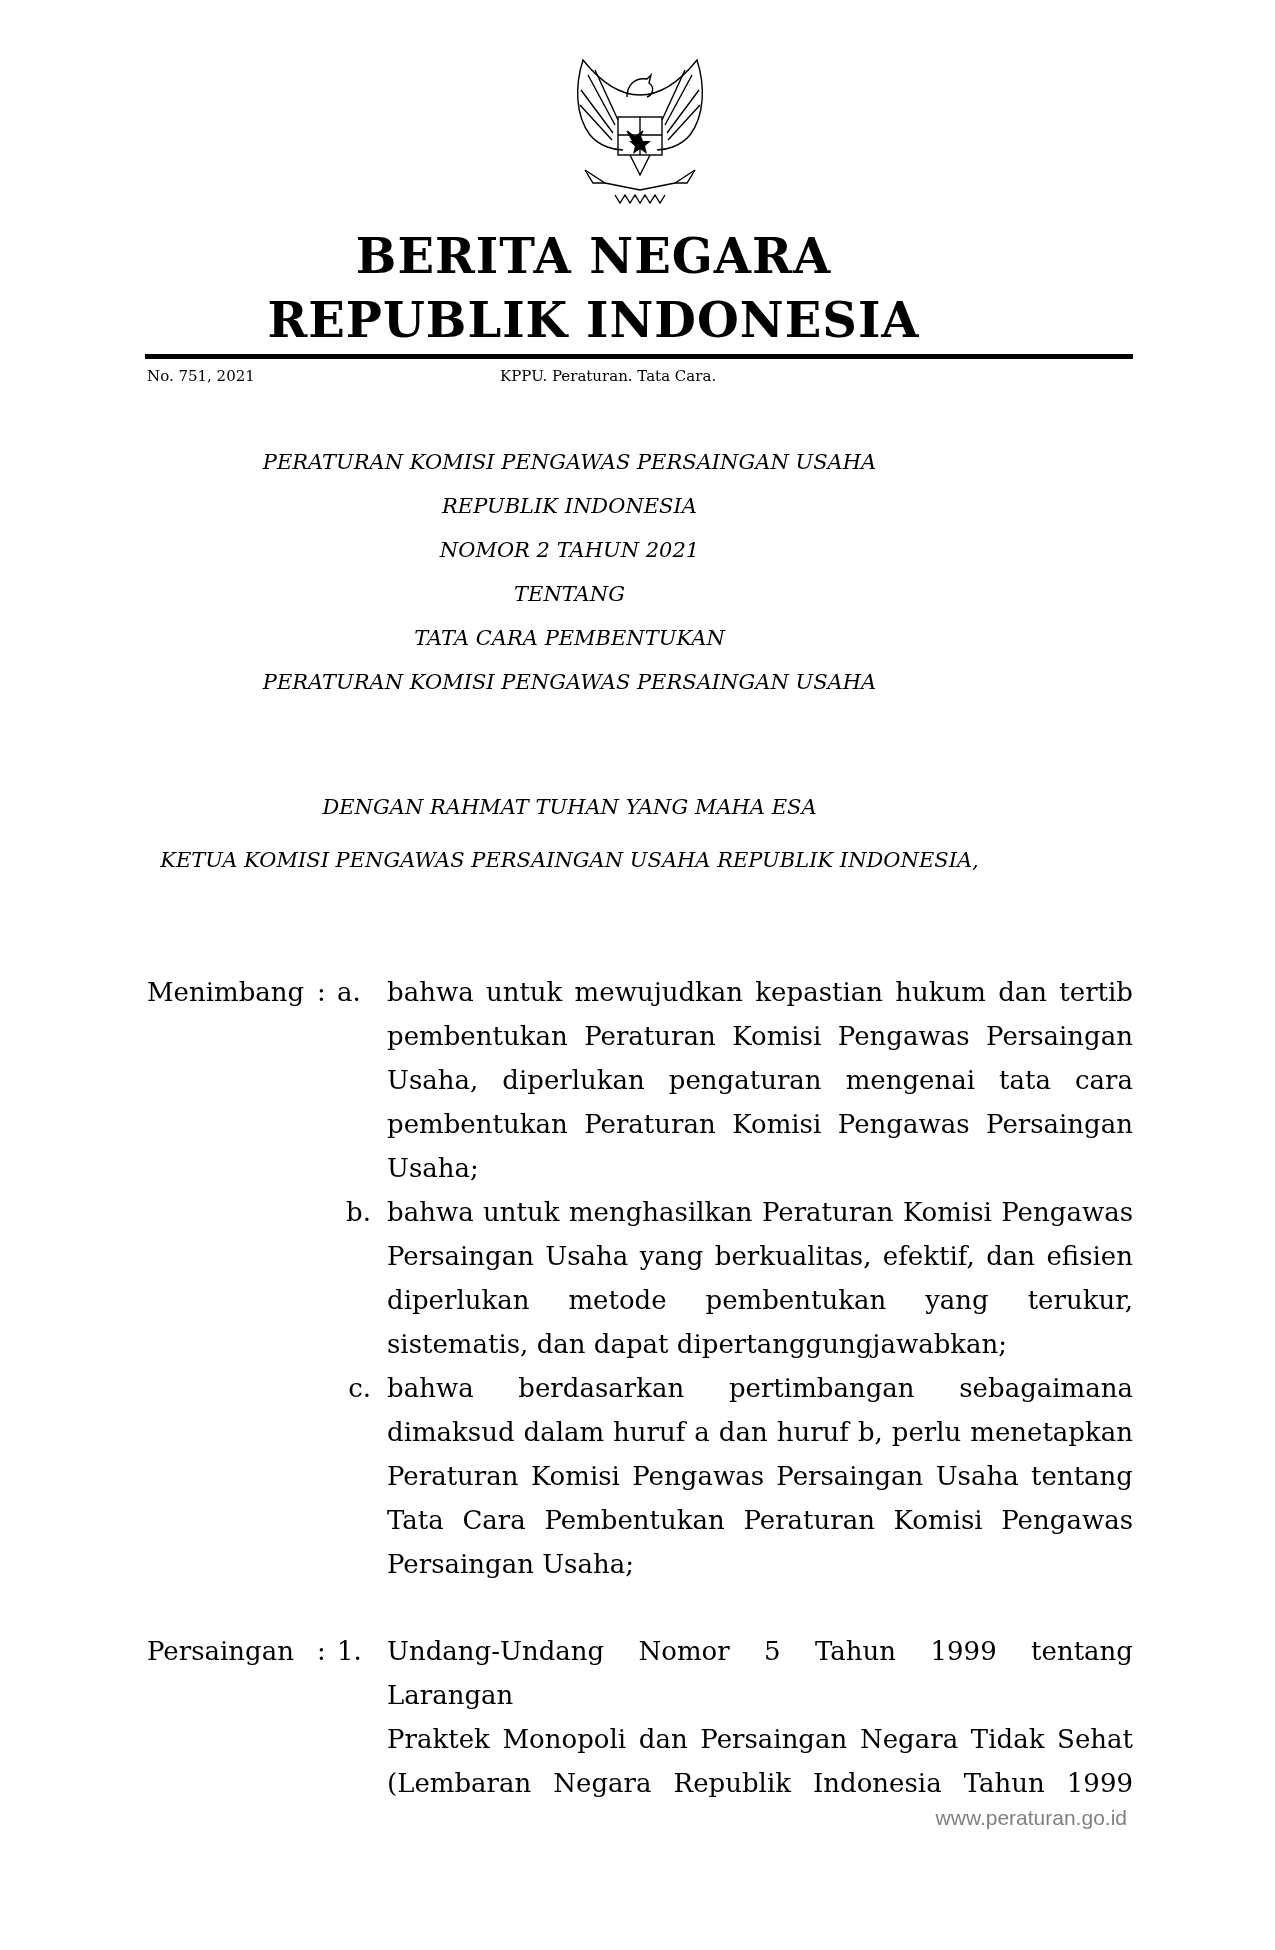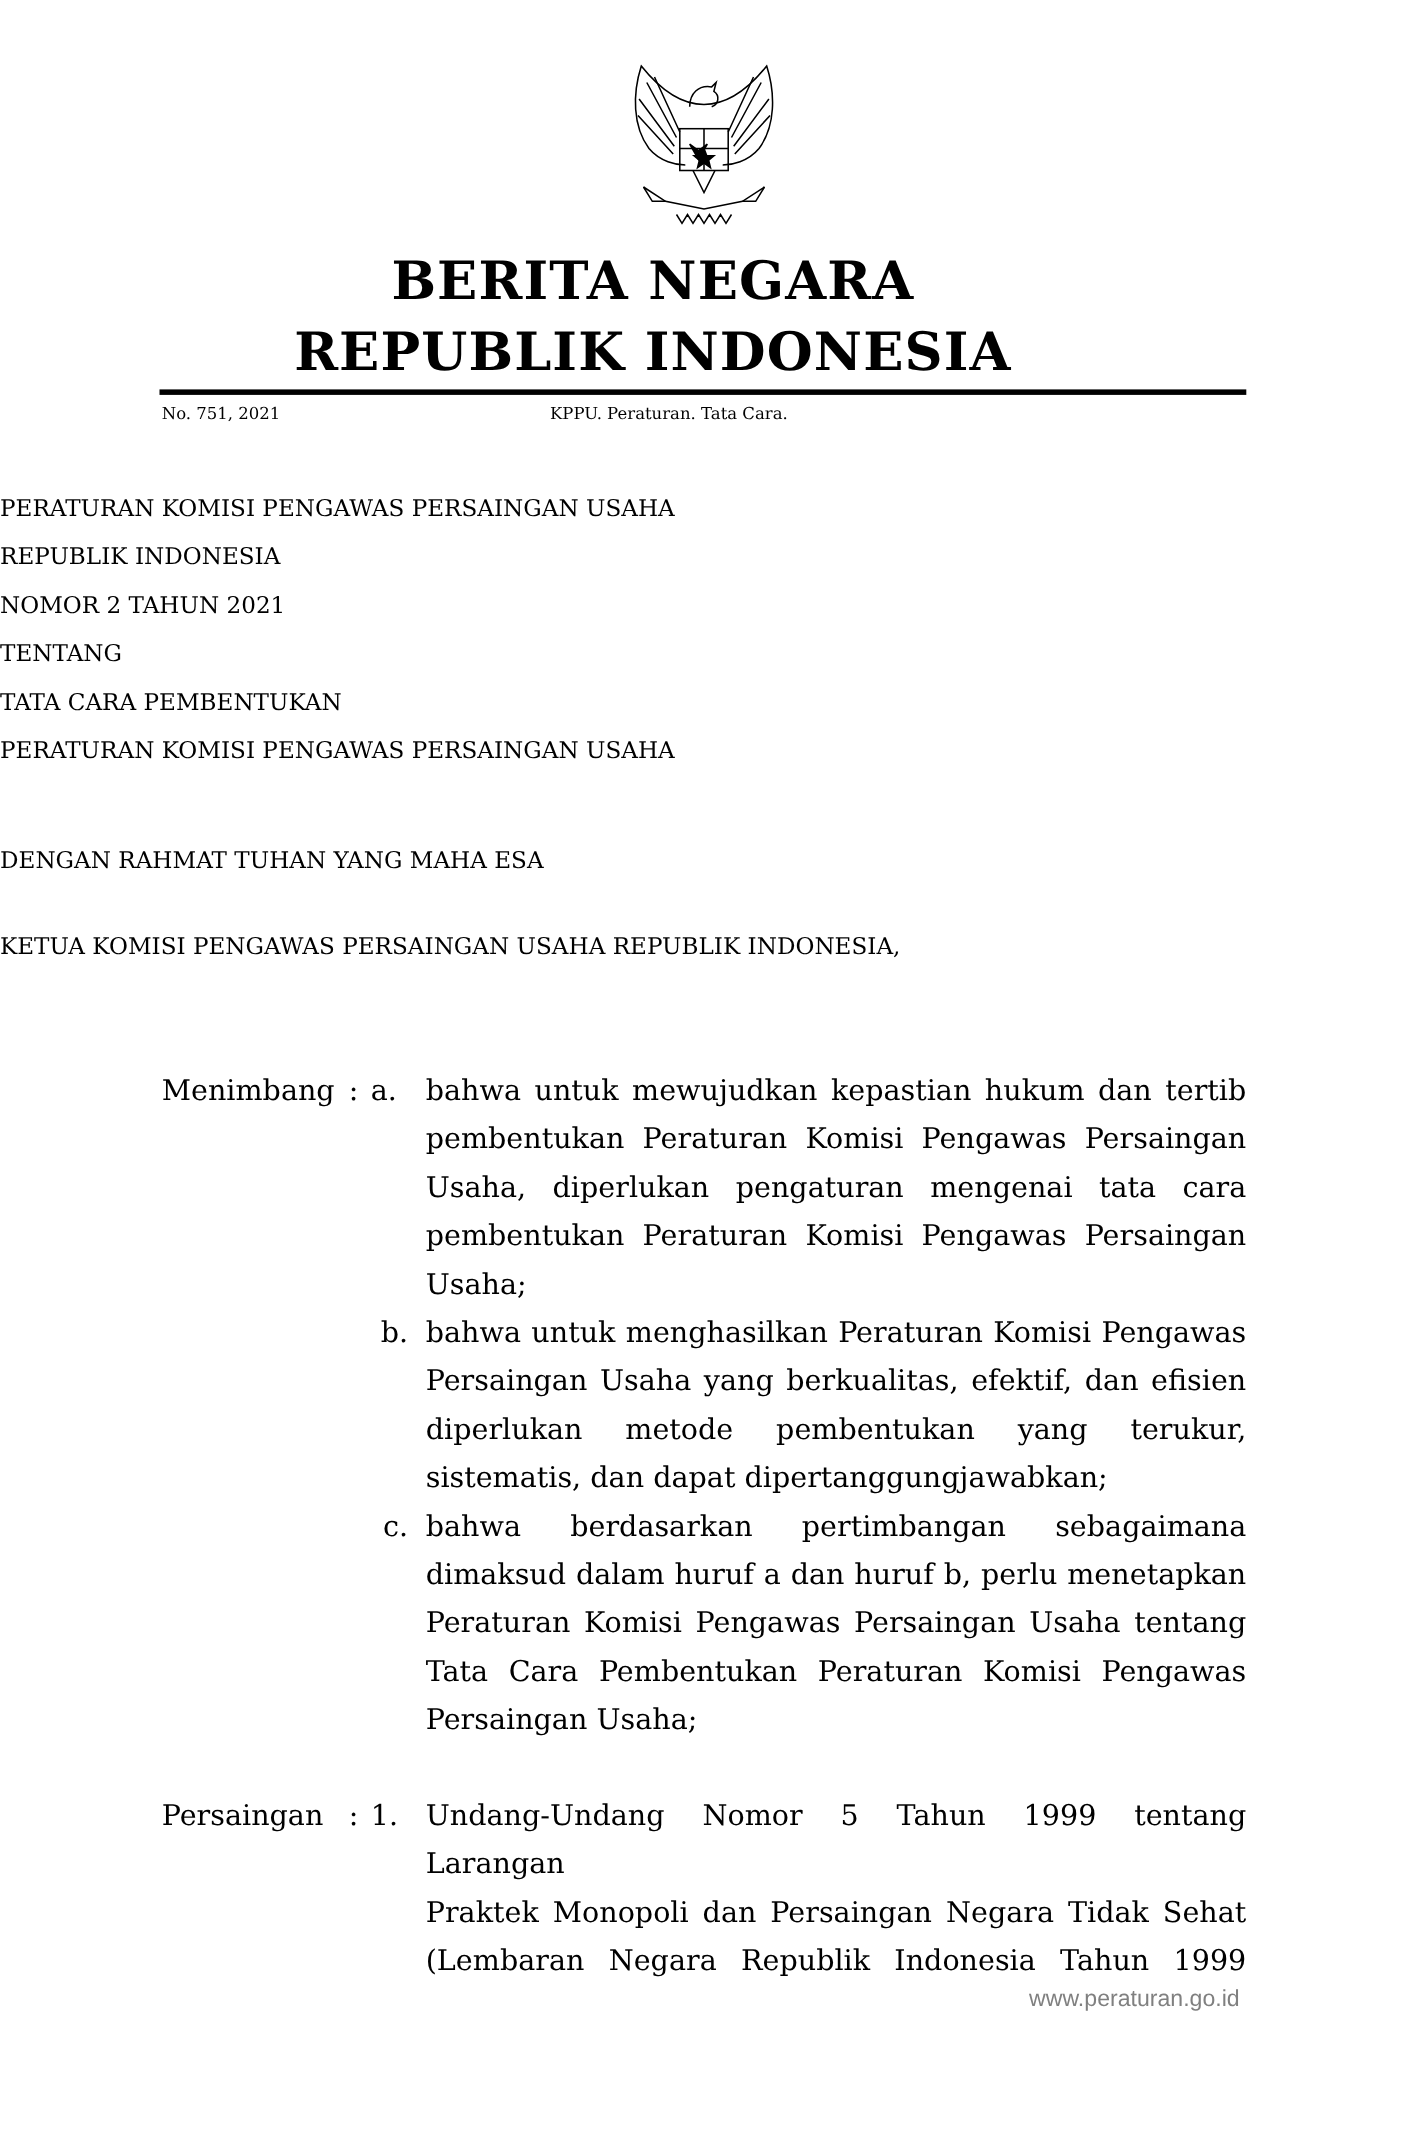--- a/index.html
+++ b/index.html
@@ -8,21 +8,21 @@
   .emblem { position:absolute; left:555px; top:55px; width:170px; height:160px; }
   .title { position:absolute; left:0; width:1187px; text-align:center;
            font-family:"DejaVu Serif", serif; font-weight:bold; font-size:48px;
            letter-spacing:1px; line-height:56px; }
   .t1 { top:228px; }
   .t2 { top:292px; }
   .rule { position:absolute; left:145px; width:988px; top:354px; height:5px; background:#000; }
   .meta { position:absolute; top:362px; font-size:15px; line-height:28px; }
   .meta-no { left:147px; }
   .meta-sub { left:500px; }
-  .centered { position:absolute; left:0; width:1139px; text-align:left; font-size:21px; line-height:28px; }
+  .centered { position:absolute; left:0; width:1139px; text-align:center; font-size:21px; line-height:28px;font-style:italic; }
   .section { position:absolute; left:147px; width:986px; font-size:26px; }
   .row { display:flex; line-height:44px; }
   .label { width:170px; }
   .colon { width:20px; }
   .num { width:50px; text-align:left; }
   .num.right { text-align:right; padding-right:16px; width:34px; }
   .text { flex:1; text-align:justify; }
   .watermark { position:absolute; right:148px; top:1806px; font-family:"Liberation Sans", sans-serif;
                font-size:21px; color:#808080; }
 </style>
@@ -56,21 +56,21 @@
 <div class="rule"></div>
 <div class="meta meta-no">No. 751, 2021</div>
 <div class="meta meta-sub">KPPU. Peraturan. Tata Cara.</div>
 
 <div class="centered" style="top:448px;">PERATURAN KOMISI PENGAWAS PERSAINGAN USAHA</div>
 <div class="centered" style="top:492px;">REPUBLIK INDONESIA</div>
 <div class="centered" style="top:536px;">NOMOR 2 TAHUN 2021</div>
 <div class="centered" style="top:580px;">TENTANG</div>
 <div class="centered" style="top:624px;">TATA CARA PEMBENTUKAN</div>
 <div class="centered" style="top:668px;">PERATURAN KOMISI PENGAWAS PERSAINGAN USAHA</div>
-<div class="centered" style="top:768px;">DENGAN RAHMAT TUHAN YANG MAHA ESA</div>
+<div class="centered" style="top:793px;">DENGAN RAHMAT TUHAN YANG MAHA ESA</div>
 <div class="centered" style="top:846px;">KETUA KOMISI PENGAWAS PERSAINGAN USAHA REPUBLIK INDONESIA,</div>
 
 <div class="section" style="top:970px;">
   <div class="row">
     <div class="label">Menimbang</div>
     <div class="colon">:</div>
     <div class="num">a.</div>
     <div class="text" style="text-align-last:justify;">bahwa untuk mewujudkan kepastian hukum dan tertib</div>
   </div>
   <div class="row">

